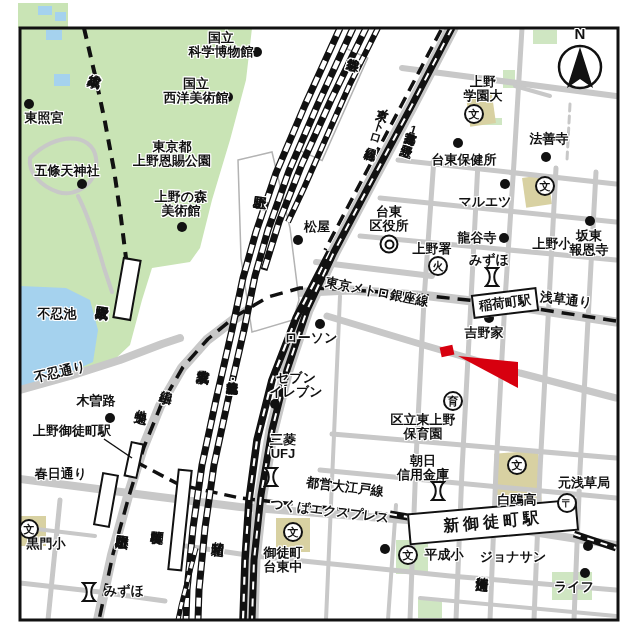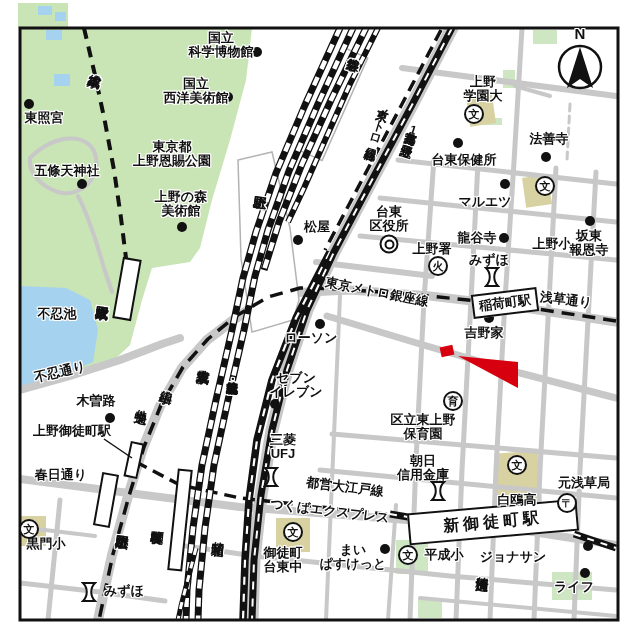--- a/index.html
+++ b/index.html
@@ -251,34 +251,30 @@
       <span>区立東上野</span>
       <span>保育園</span>
     </div>
 <div class="lbl" style="left:423px;top:468px;">
       <span>朝日</span>
       <span>信用金庫</span>
     </div>
 <div class="lbl" style="left:517px;top:500px;">白鴎高</div>
 <div class="lbl" style="left:584px;top:483px;">元浅草局</div>
 <div class="lbl" style="left:444px;top:555px;">平成小</div>
-<div class="lbl" style="left:353px;top:557px;">
-      <span>まい</span>
-      <span>ぱすけっと</span>
-    </div>
 <div class="lbl" style="left:283px;top:560px;">
       <span>御徒町</span>
       <span>台東中</span>
     </div>
 <div class="lbl" style="left:513px;top:557px;">ジョナサン</div>
 <div class="lbl" style="left:574px;top:587px;">ライフ</div>
 <div class="lbl" style="left:46px;top:544px;">黒門小</div>
 <div class="lbl" style="left:124px;top:591px;">みずほ</div>
 
-<div class="lbl" style="left:61px;top:475px;">春日通り</div>
+<div class="lbl" style="left:61px;top:475px;font-family:Liberation Mono, monospace;">春日通り</div>
 <div class="lbl" style="left:60px;top:372px;--r:-13deg;">不忍通り</div>
 <div class="lbl" style="left:566px;top:300px;--r:7deg;">浅草通り</div>
 <div class="lbl v" style="left:142px;top:408px;--r:10deg;">中央通り</div>
 <div class="lbl v" style="left:218px;top:540px;--r:5deg;">昭和通り</div>
 <div class="lbl v" style="left:482px;top:575px;--r:3deg;">清洲橋通り</div>
 
 <div class="lbl v" style="left:99px;top:65px;--r:17deg;">京成本線</div>
 <div class="lbl v" style="left:357px;top:49px;--r:15deg;">常磐線</div>
 <div class="lbl v sm" style="left:381px;top:120px;--r:17deg;">東京メトロ日比谷線</div>
 <div class="lbl v sm" style="left:413px;top:130px;--r:17deg;">首都高速1号上野線</div>

